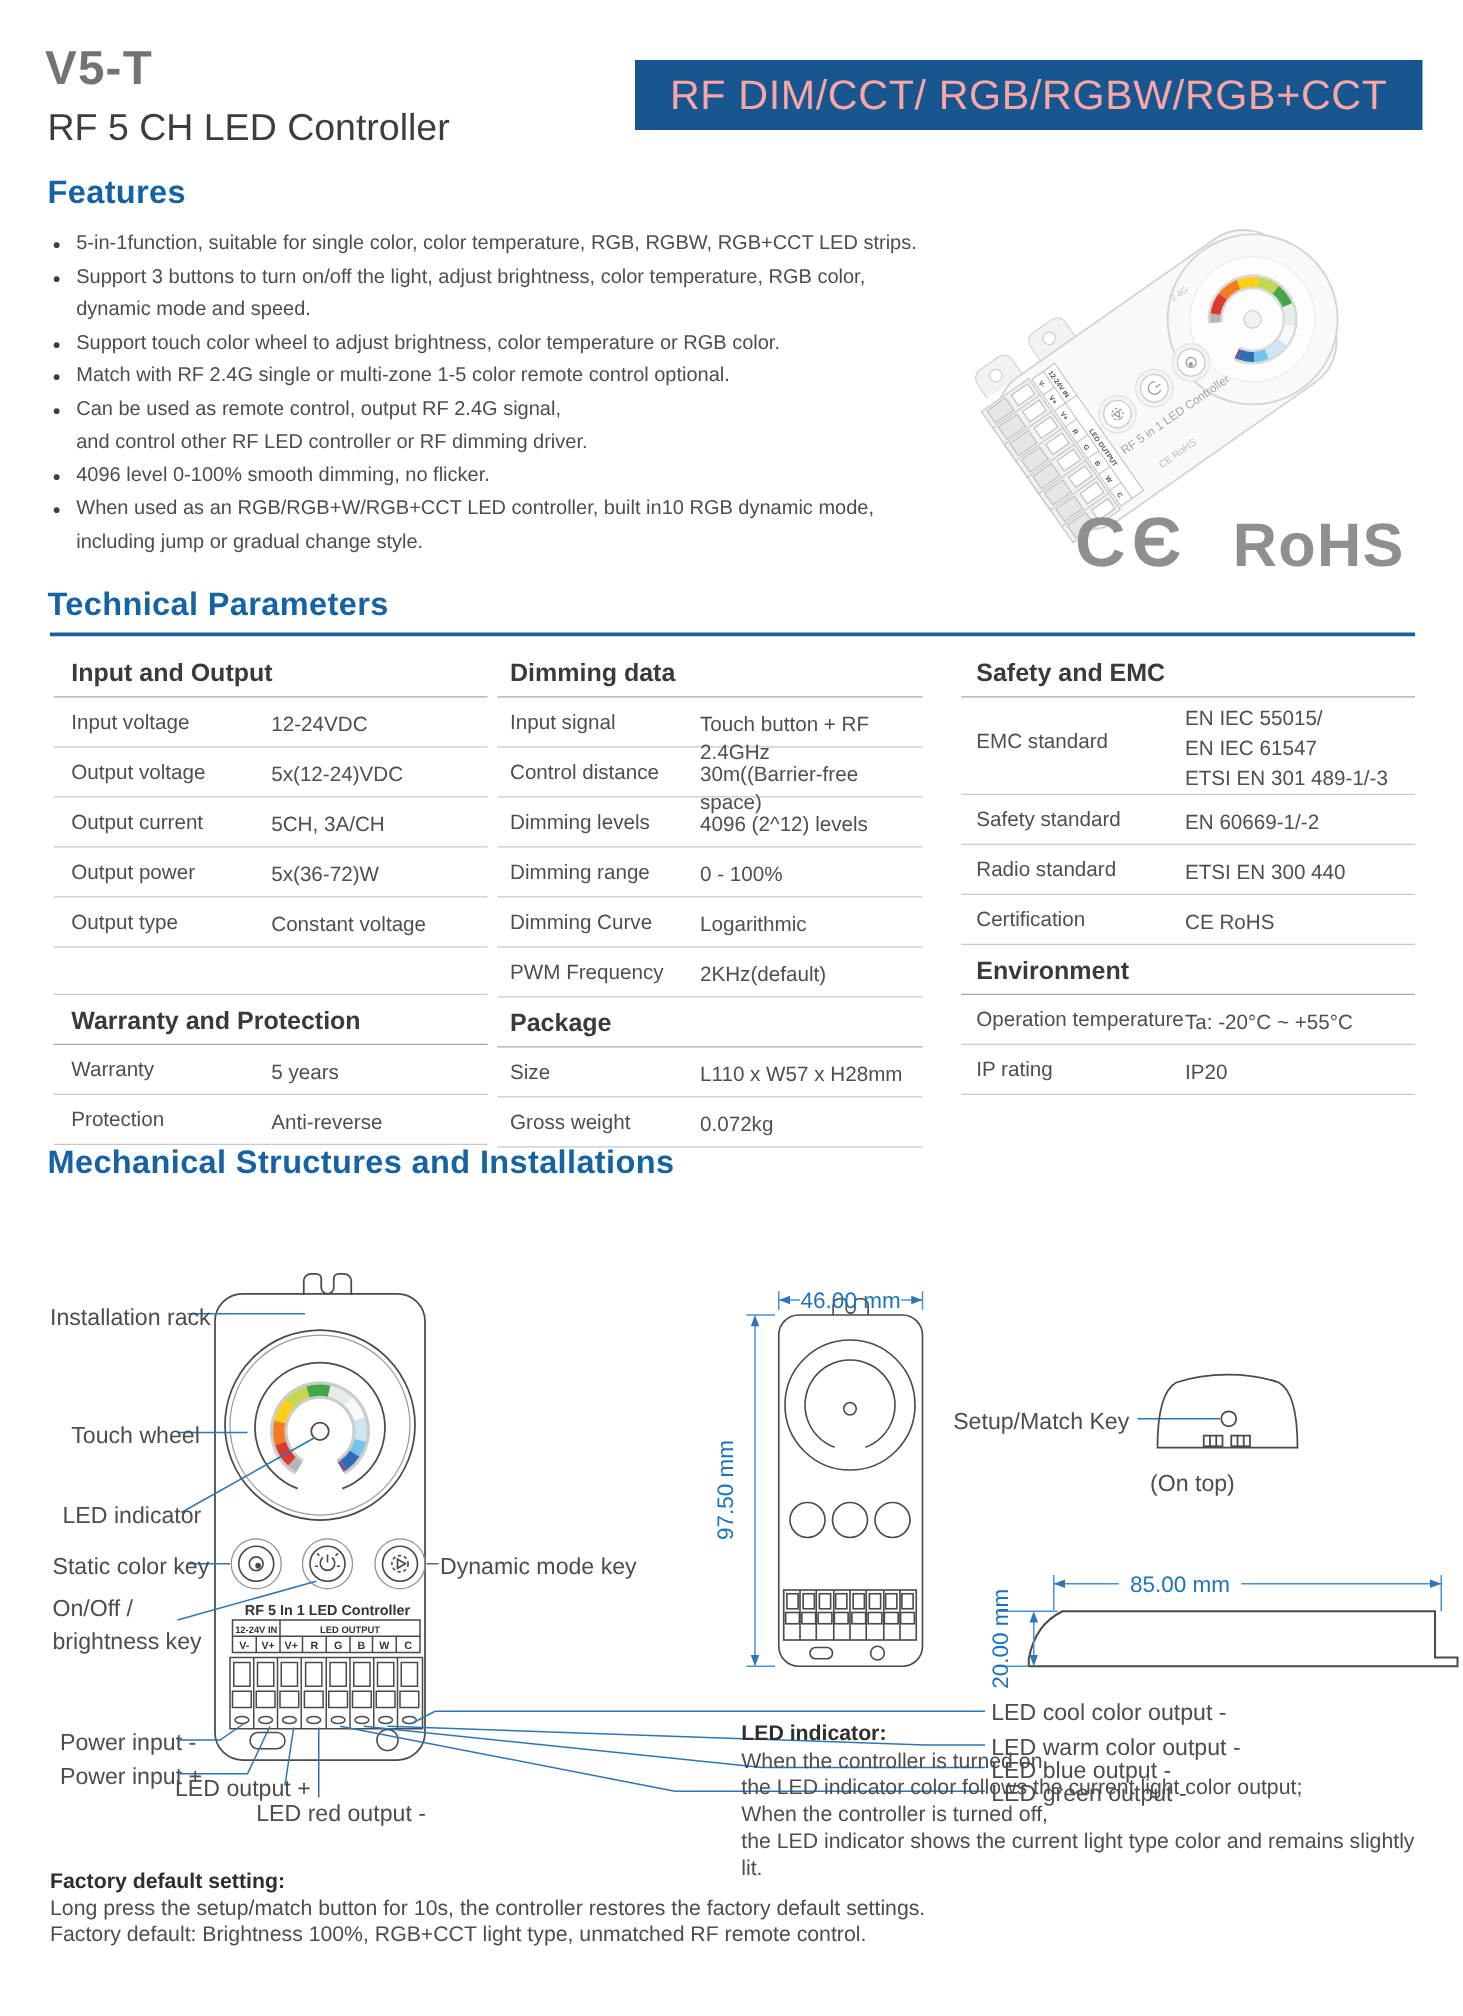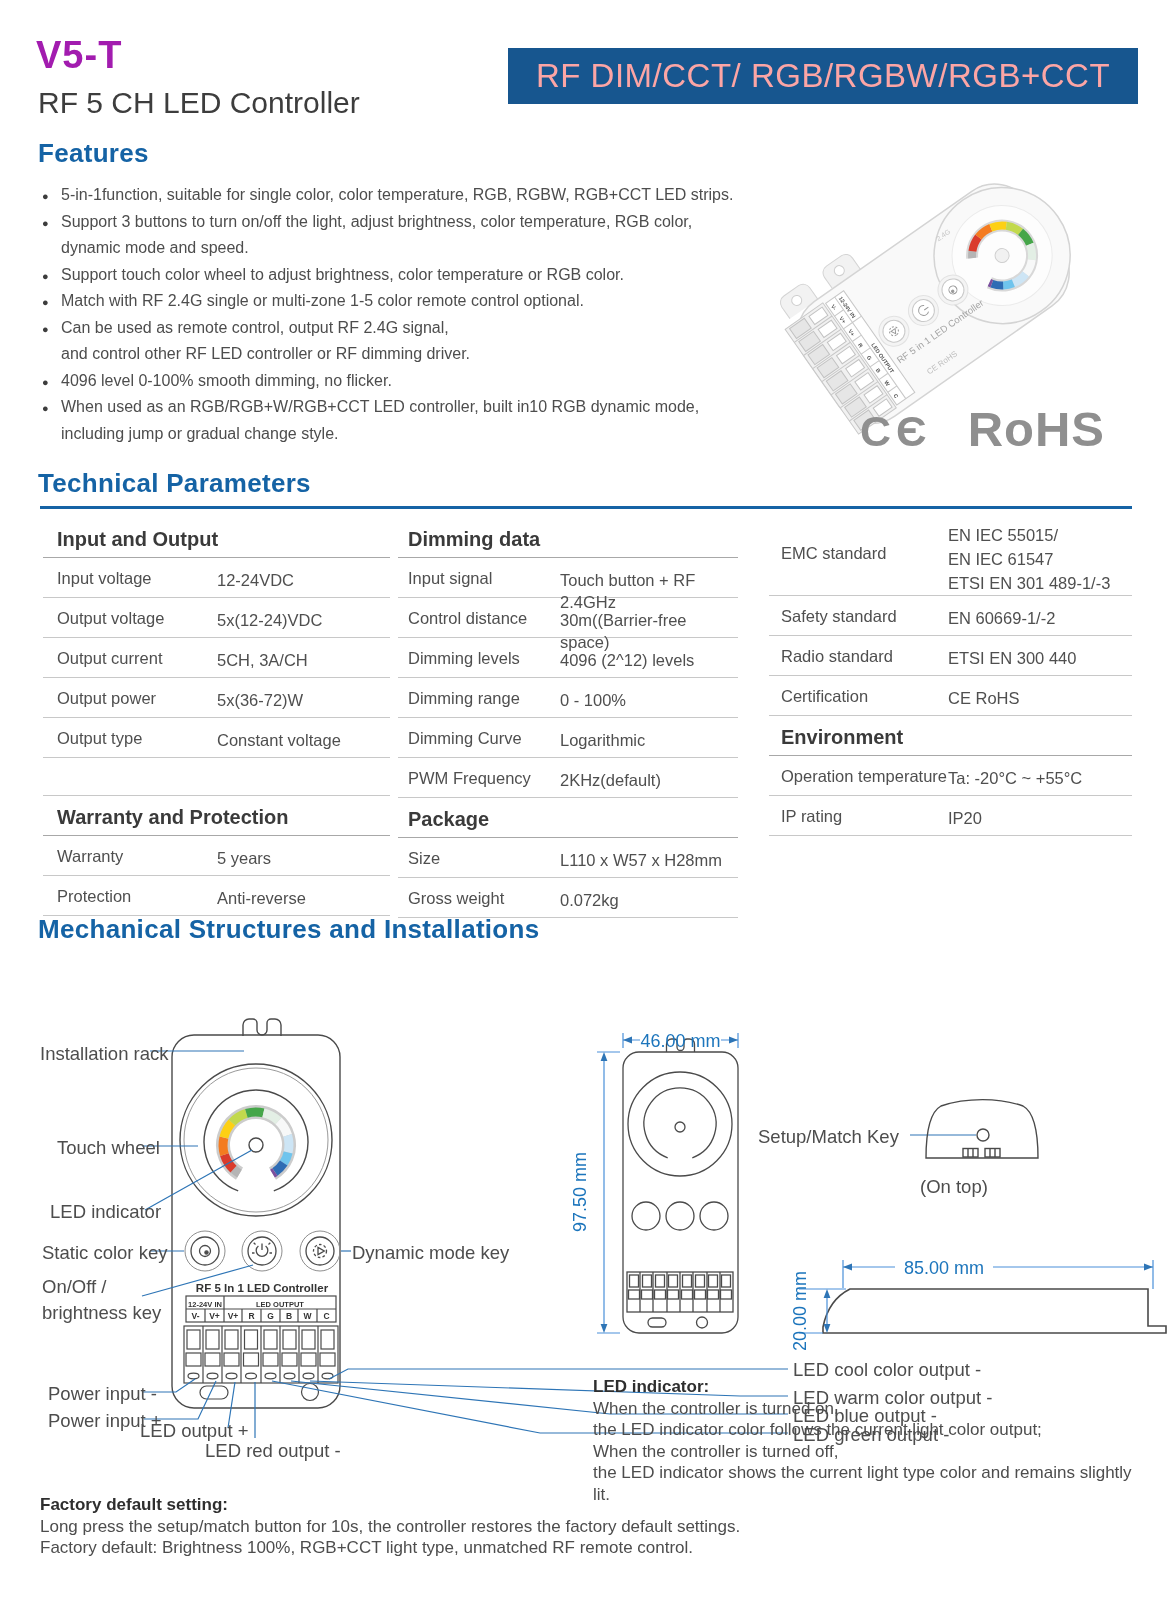--- a/index.html
+++ b/index.html
@@ -1,53 +1,53 @@
 <!DOCTYPE html>
 <html><head>
 <meta charset="utf-8">
 <style>
   html,body{margin:0;padding:0;background:#fff}
   .page{position:relative;width:1170px;height:1613px;background:#fff;overflow:hidden;
         font-family:"Liberation Sans",sans-serif;color:#4d4d4d}
 
-  .model{position:absolute;left:36px;top:34px;font-size:38px;font-weight:bold;color:#a21caf;letter-spacing:1px}
+  .model{position:absolute;left:36px;top:34px;font-size:38px;font-weight:bold;color:#737373;letter-spacing:1px}
   .pname{position:absolute;left:38px;top:86px;font-size:30px;color:#3d3d3d}
   .badge{position:absolute;left:508px;top:48px;width:630px;height:56px;background:#17568f;color:#fca5a5;
          font-size:33px;display:flex;align-items:center;justify-content:center;letter-spacing:.5px;white-space:nowrap}
 
   .sech{position:absolute;font-size:26px;font-weight:bold;color:#1563a5;letter-spacing:.3px}
 
   .features-list{position:absolute;left:40px;top:182px;margin:0;padding:0;list-style:none;
                  font-size:16px;line-height:26.5px;color:#4d4d4d}
   .features-list li{position:relative;padding-left:21px;white-space:pre}
   .features-list li::before{content:"●";position:absolute;left:2px;top:1px;font-size:11px;color:#3d3d3d}
 
   .photo{position:absolute;left:752px;top:158px;width:350px;height:292px}
   .certs{position:absolute;left:860px;top:401px;display:flex;align-items:baseline;gap:36px;
          color:#8f8f8f;font-weight:bold}
-  .certs .ce{font-size:43px;letter-spacing:5px}
+  .certs .ce{font-size:56px;letter-spacing:5px}
   .certs .rohs{font-size:49px;letter-spacing:1px}
 
   .bluehr{position:absolute;left:40px;top:506px;width:1092px;height:3px;background:#1563a5}
 
   .tcol{position:absolute;top:518px;font-size:16.5px;color:#4f4f4f}
   .ts-title{height:40px;border-bottom:1px solid #a8a8a8;font-size:20px;font-weight:bold;color:#3a3a3a;
             box-sizing:border-box;padding-top:10px}
   .trow{position:relative;min-height:40px;border-bottom:1px solid #c8c8c8;box-sizing:border-box;padding-top:11px}
   .trow .tv{position:absolute;top:11px;white-space:pre-line;line-height:22px}
   .trow.tall{min-height:78px;padding-top:26px}
   .trow.tall .tv{top:5px;line-height:24px}
   .trow.spacer{min-height:38px}
   .c1{left:43px;width:347px}  .c1 .ts-title,.c1 .trow{padding-left:14px}  .c1 .tv{left:174px}
   .c2{left:398px;width:340px} .c2 .ts-title,.c2 .trow{padding-left:10px}  .c2 .tv{left:162px}
   .c3{left:769px;width:363px} .c3 .ts-title,.c3 .trow{padding-left:12px}  .c3 .tv{left:179px}
 
   .mech-svg{position:absolute;left:0;top:985px}
   .lbl{position:absolute;font-size:18.5px;color:#4d4d4d;white-space:pre-line;line-height:26px}
-  .lbl.right{text-align:left}
+  .lbl.right{text-align:center}
   .lbl.center{text-align:left}
 
   .note{position:absolute;font-size:17px;line-height:21.5px;color:#4d4d4d}
   .note .nt{font-weight:bold;color:#2e2e2e}
   .note div{white-space:pre-line}
 
   svg text{font-family:"Liberation Sans",sans-serif}
   .dev-title{font-size:11.5px;font-weight:bold;fill:#333;text-anchor:middle}
   .term-h{font-size:7.5px;font-weight:bold;fill:#333;text-anchor:middle}
   .term-c{font-size:8.5px;font-weight:bold;fill:#333;text-anchor:middle}
@@ -190,20 +190,21 @@
     <div class="trow"><span class="tl">Dimming levels</span><span class="tv">4096 (2^12) levels</span></div>
     <div class="trow"><span class="tl">Dimming range</span><span class="tv">0 - 100%</span></div>
     <div class="trow"><span class="tl">Dimming Curve</span><span class="tv">Logarithmic</span></div>
     <div class="trow"><span class="tl">PWM Frequency</span><span class="tv">2KHz(default)</span></div>
     <div class="ts-title">Package</div>
     <div class="trow"><span class="tl">Size</span><span class="tv">L110 x W57 x H28mm</span></div>
     <div class="trow"><span class="tl">Gross weight</span><span class="tv">0.072kg</span></div>
   </div>
 
   <div class="tcol c3">
+    <div class="ts-title">Safety and EMC</div>
     <div class="trow tall"><span class="tl">EMC standard</span><span class="tv">EN IEC 55015/
 EN IEC 61547
 ETSI EN 301 489-1/-3</span></div>
     <div class="trow"><span class="tl">Safety standard</span><span class="tv">EN 60669-1/-2</span></div>
     <div class="trow"><span class="tl">Radio standard</span><span class="tv">ETSI EN 300 440</span></div>
     <div class="trow"><span class="tl">Certification</span><span class="tv">CE RoHS</span></div>
     <div class="ts-title">Environment</div>
     <div class="trow"><span class="tl">Operation temperature</span><span class="tv">Ta: -20°C ~ +55°C</span></div>
     <div class="trow"><span class="tl">IP rating</span><span class="tv">IP20</span></div>
   </div>

